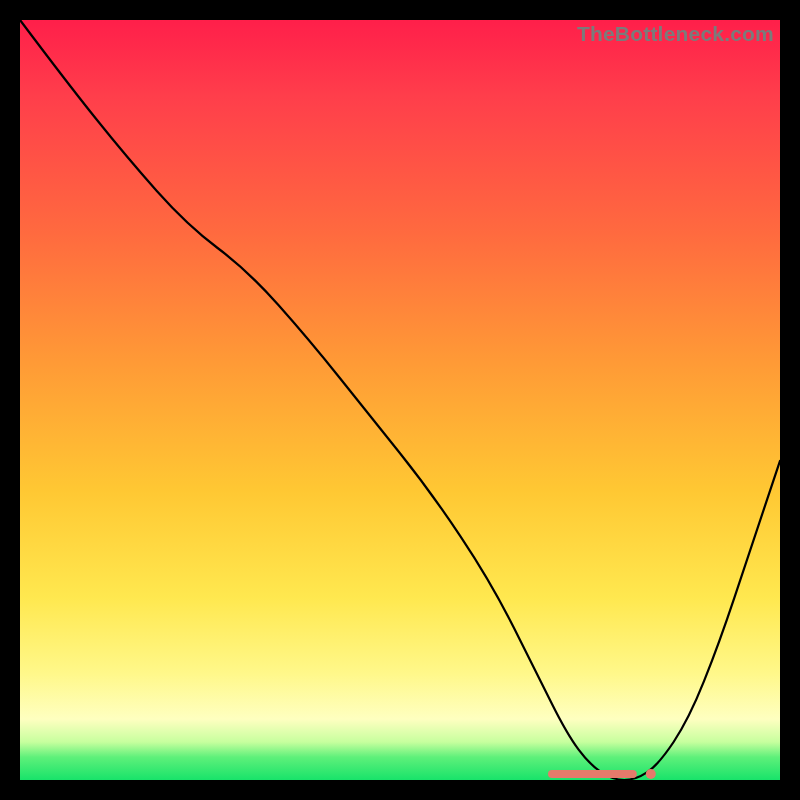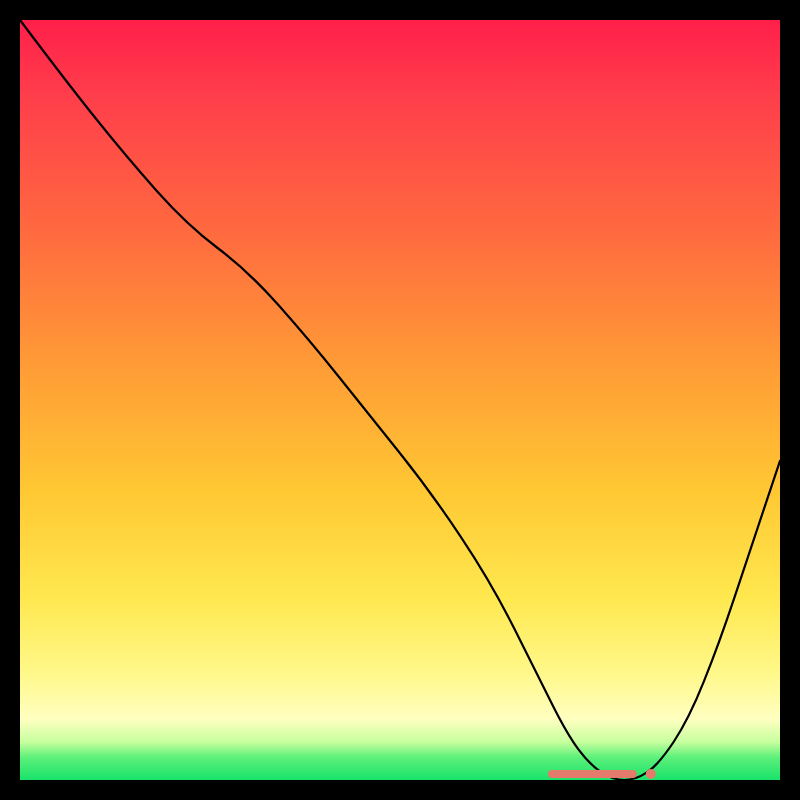--- a/index.html
+++ b/index.html
@@ -72,20 +72,21 @@
     stroke-width: 8;
     stroke-linecap: round;
   }
 </style>
 </head>
 <body>
 
 <div class="frame">
   <div class="plot">
 
+    <div class="watermark">TheBottleneck.com</div>
 
     <svg class="curve" viewBox="0 0 760 760" preserveAspectRatio="none">
       <path id="curvePath" class="curve-path" d="M 0 0 Q 45.6 60.799999999999955 76 98.80000000000001 Q 106.4 136.80000000000007 136.8 171.00000000000006 Q 167.2 205.20000000000005 197.6 228 Q 228 250.79999999999995 258.4 285 Q 288.8 319.20000000000005 319.20000000000005 357.20000000000005 Q 349.6 395.2 380 433.2 Q 410.40000000000003 471.2 440.8 516.8 Q 471.2 562.4 494 608 Q 516.8000000000001 653.6 532 684 Q 547.1999999999999 714.4 558.5999999999999 729.5999999999999 Q 570 744.8 581.4000000000001 752.4 Q 592.8000000000001 760 604.2 760 Q 615.6 760 627 752.4 Q 638.4 744.8 653.5999999999999 722 Q 668.8 699.2 684 661.2 Q 699.2 623.2 714.4000000000001 577.6 Q 729.6 532 744.8 486.4 T 760 440.8"></path>
       <g id="markerGroup">
           <line x1="532" x2="612.8" y1="754" y2="754" class="dash"></line>
           <circle cx="630.8" cy="754" r="5" class="dot"></circle>
         </g>
     </svg>
 
   </div>

